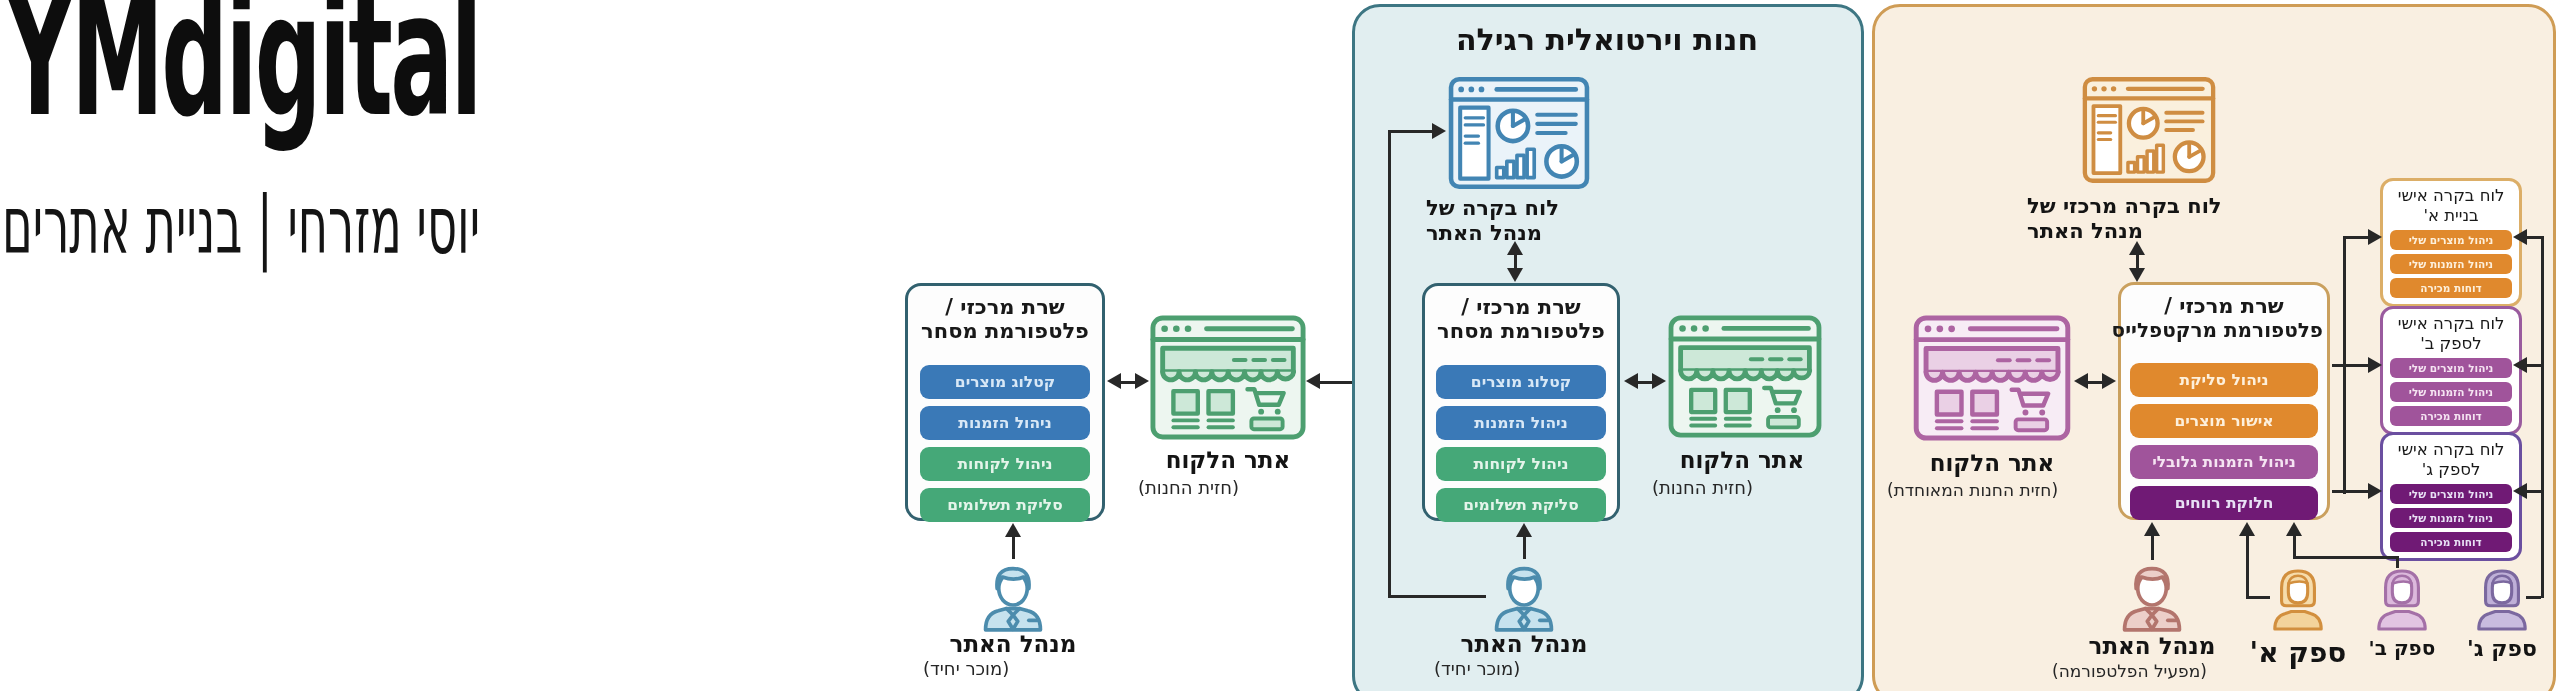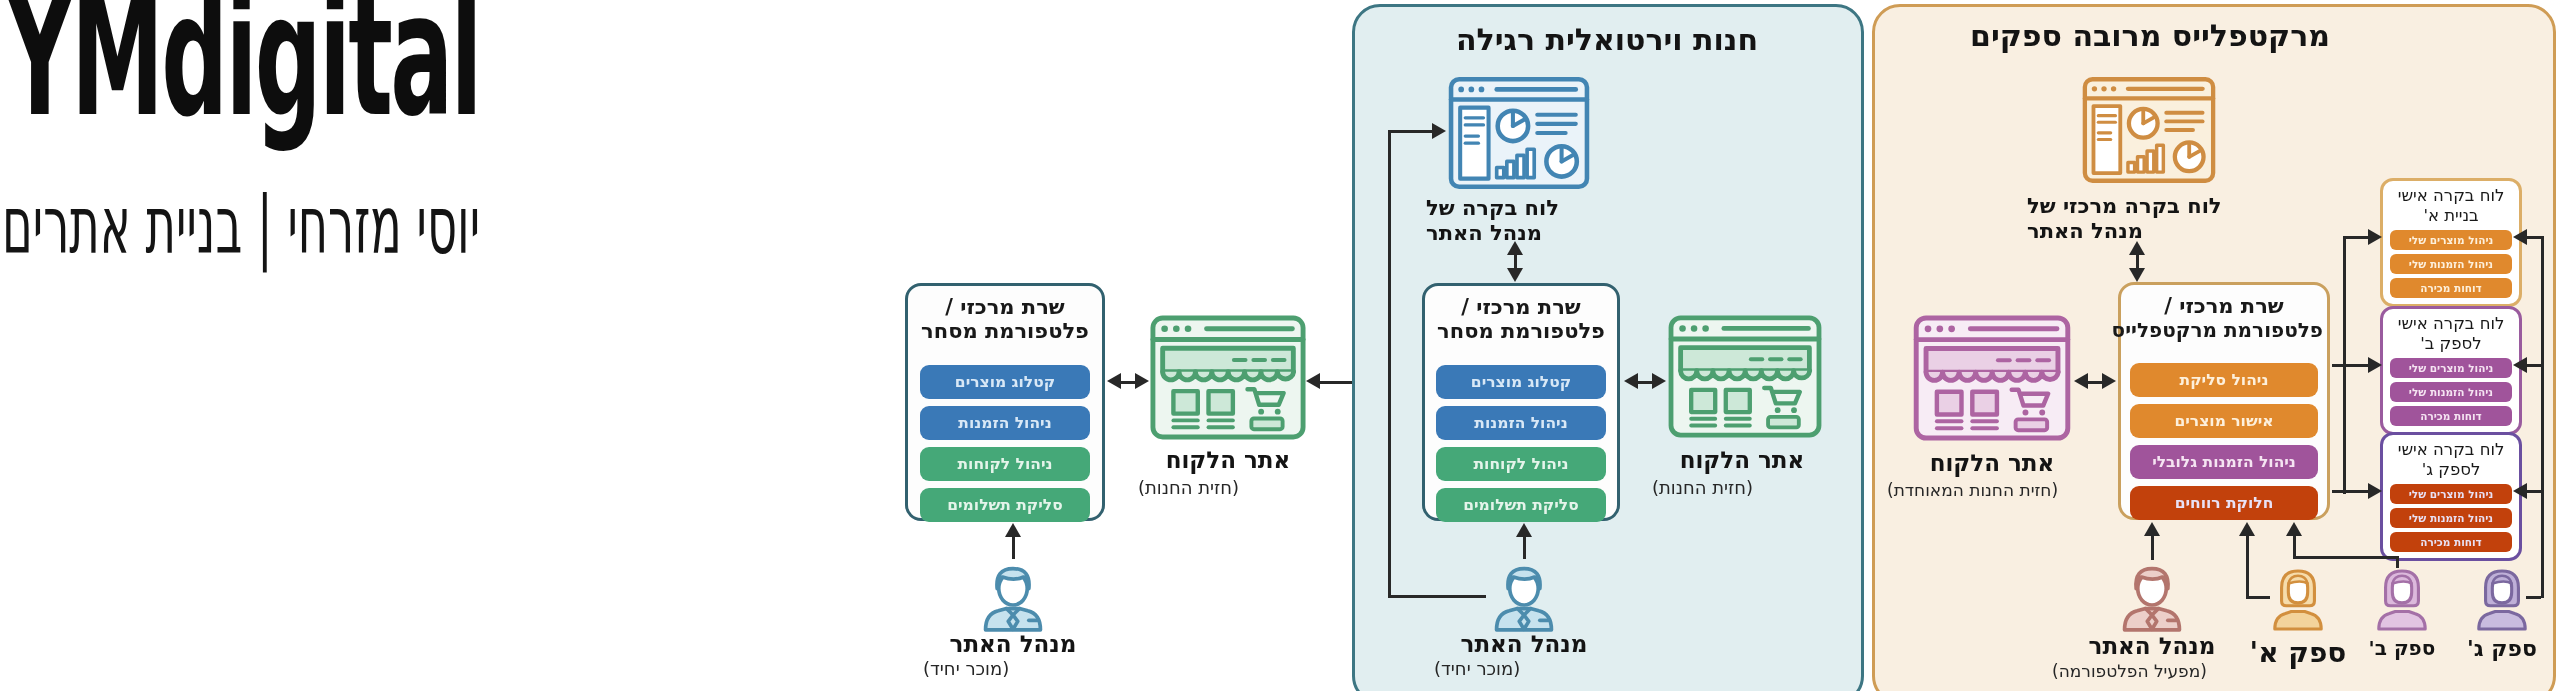--- a/index.html
+++ b/index.html
@@ -24,21 +24,21 @@
 .card-title{font-weight:bold;font-size:21px;line-height:1.14;color:#191919;white-space:nowrap}
 .card-title.tight{font-size:20px}
 .card-titles{margin-bottom:21px}
 .feat{display:block;width:170px;margin:7px auto 0;border-radius:9px;font-size:15.5px;font-weight:bold;
   height:34px;line-height:34px;white-space:nowrap}
 .card.mk .feat{width:188px}
 .f-blue{background:#3a79b7;color:#d8e8f6}
 .f-green{background:#45a878;color:#e4f4ea}
 .f-orange{background:#e0892d;color:#fdf0dc}
 .f-plum{background:#a0549b;color:#f5e4f2}
-.f-purple{background:#c2410c;color:#e8e1f5}
+.f-purple{background:#701a75;color:#e8e1f5}
 
 .mini{position:absolute;background:#fff;border:3px solid;border-radius:13px;text-align:center;
   padding:6px 4px;width:142px}
 .mini.va{border-color:#dcae67}
 .mini.vb{border-color:#9a5b9e}
 .mini.vc{border-color:#6b4fa0}
 .mini-title{font-weight:normal;font-size:16.5px;line-height:1.12;color:#191919;margin-bottom:2px;white-space:nowrap}
 .mini .feat{width:122px;height:20px;line-height:20px;font-size:10.5px;border-radius:6px;margin-top:4px}
 
 .cap{position:absolute;font-weight:bold;font-size:23px;color:#141414;text-align:center;white-space:nowrap}
@@ -227,21 +227,20 @@
   <div class="tri u" style="left:1516px;top:523px"></div>
   <div class="vl" style="left:1523px;top:535px;height:24px"></div>
 
   <svg class="icon pm-blue" style="left:1486px;top:560px" width="76" height="72">
       <use href="#i-male"></use>
     </svg>
   <div class="cap rtl" style="left:1434px;width:180px;top:631px">מנהל האתר</div>
   <div class="sub rtl" style="left:1434px;width:180px;top:658px">(מוכר יחיד)</div>
 
   <div class="panel orange" style="left:1872px;top:4px;width:684px;height:700px"></div>
-  <div class="panel-title rtl" style="left:1900px;width:500px;top:18px">מרקטפלייס מרובה ספקים</div>
 
   <svg class="icon db-orange" style="left:2082px;top:76px" width="134" height="108">
       <use href="#i-dash"></use>
     </svg>
   <div class="dblabel rtl" style="left:2027px;width:220px;top:194px">
     <span>לוח בקרה מרכזי של</span>
     <span>מנהל האתר</span>
   </div>
 
   <div class="tri u" style="left:2129px;top:241px"></div>

